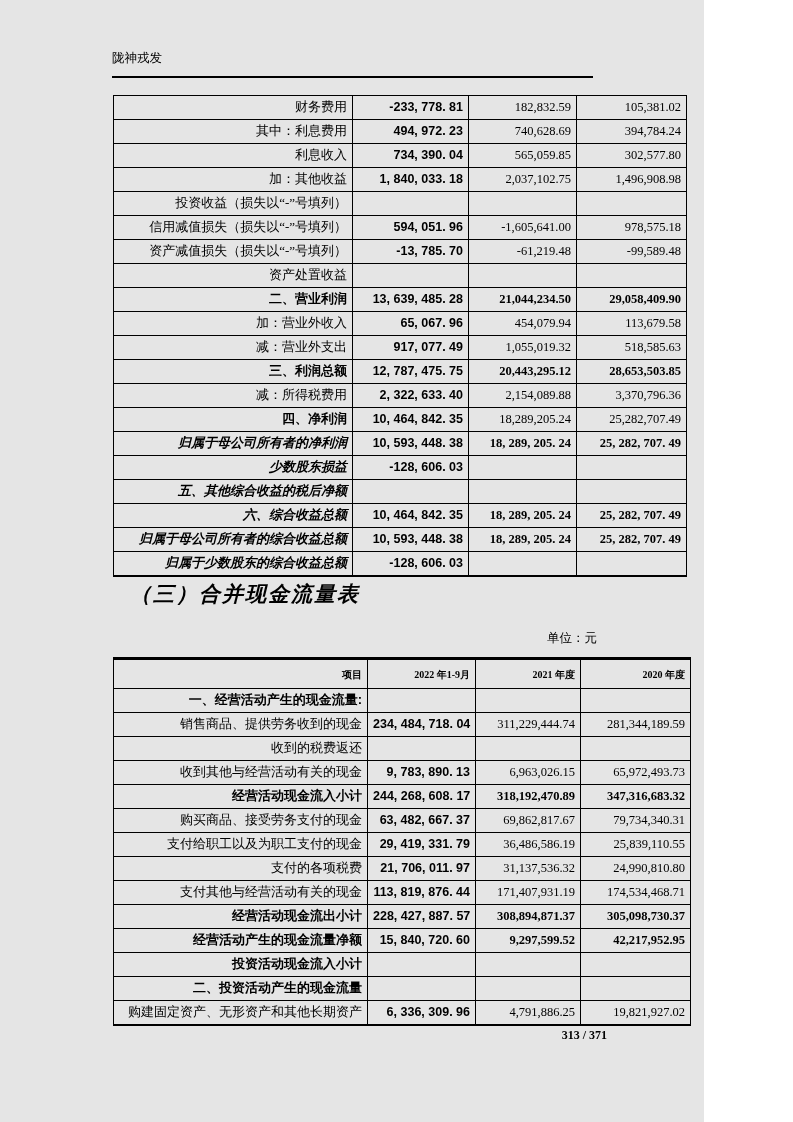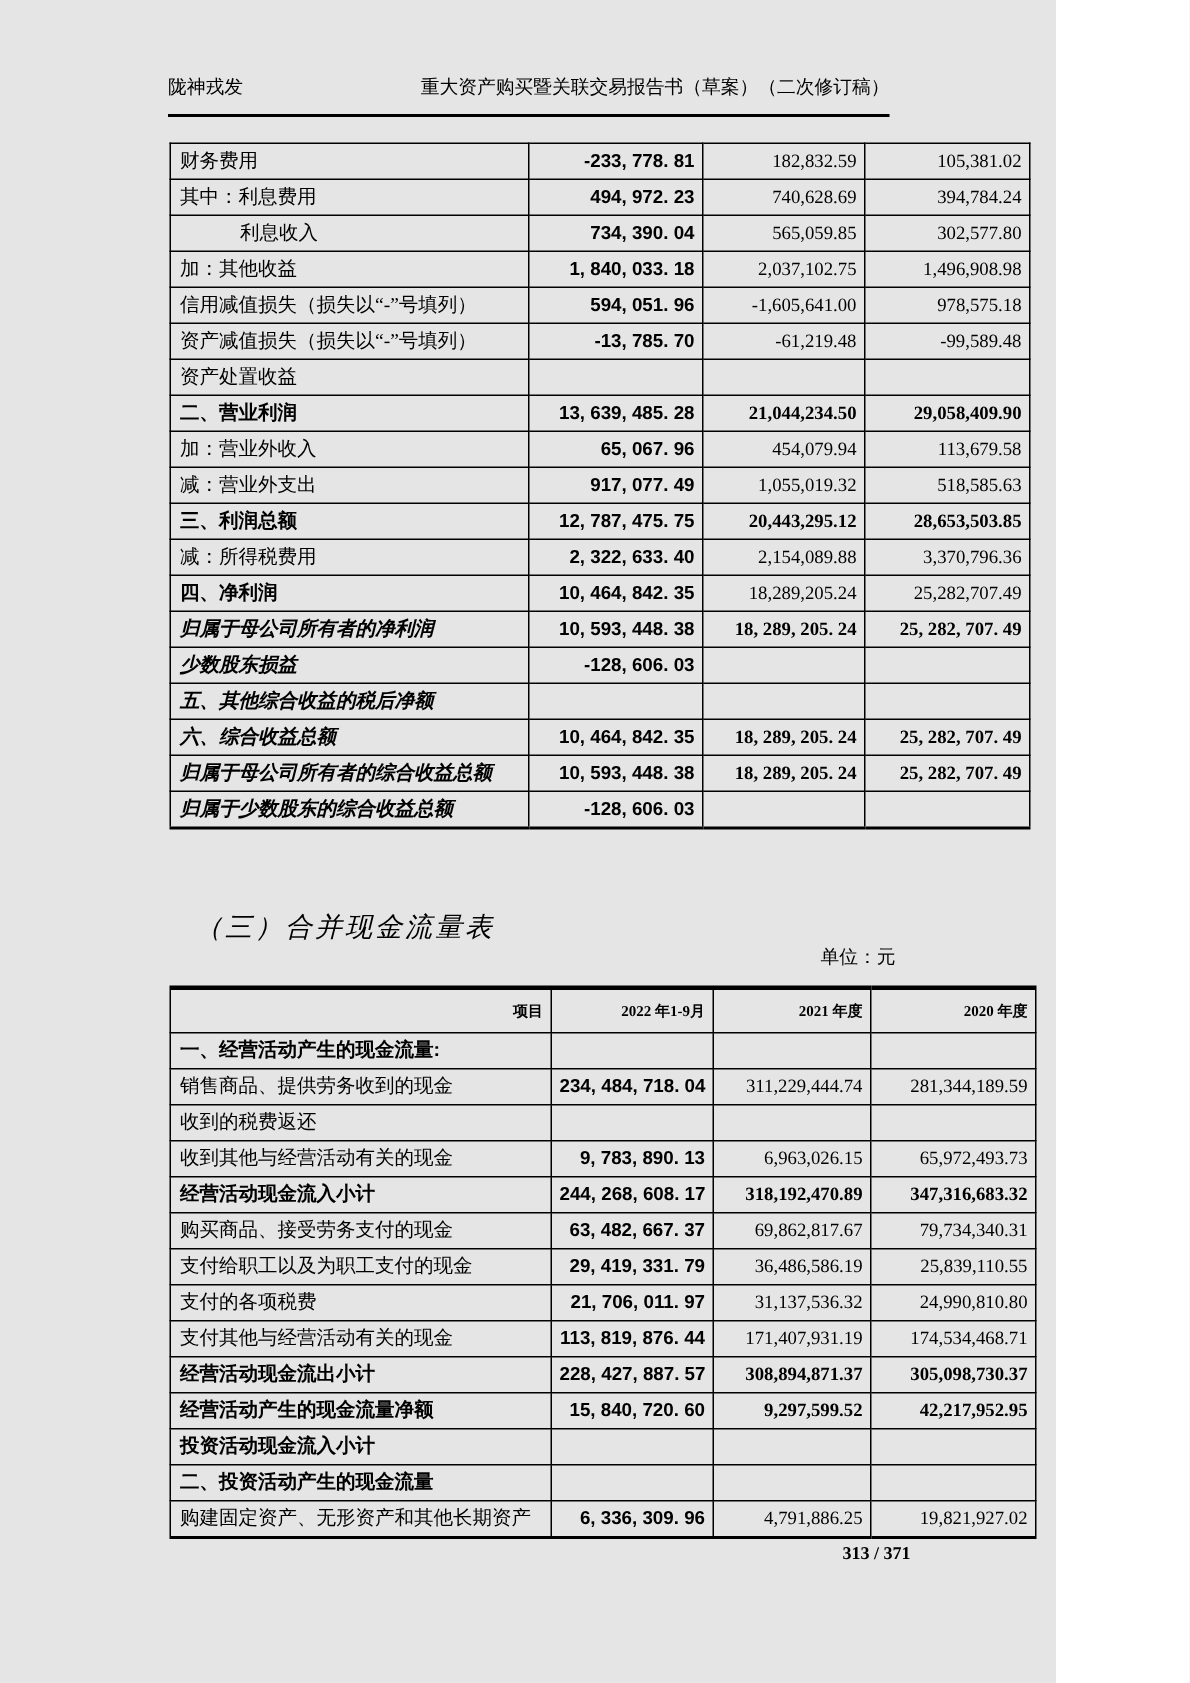--- a/index.html
+++ b/index.html
@@ -23,37 +23,37 @@
   
   table{border-collapse:collapse;table-layout:fixed;}
   td,th{
     border:1px solid #000;
     font-size:13px;
     padding:0 5px;
     height:23px;
     overflow:hidden;white-space:nowrap;
     line-height:1.1;
   }
-  .c-label{text-align:left;padding-left:6px;}
+  .c-label{text-align:right;padding-left:6px;}
   .c-label.ind{padding-left:46px;}
   .c-label.hei{font-family:"Liberation Sans","DejaVu Sans",sans-serif;font-weight:bold;}
   .c-label.kai{font-weight:bold;font-style:italic;}
   .c-v{text-align:right;padding-right:5px;font-size:12.5px;}
   .c-bold{
     font-family:"Liberation Sans","DejaVu Sans",sans-serif;
     font-weight:bold;font-size:12.5px;
   }
   .bv{font-weight:bold;}
   
   .tbl-income{position:absolute;top:95px;left:113px;width:573px;}
   .tbl-income tr:last-child td{border-bottom:2.5px solid #000;}
   
   .section-title{
-    position:absolute;top:606px;left:130px;
-    font-size:18px;font-weight:normal;font-style:italic;
+    position:absolute;top:580px;left:130px;
+    font-size:21px;font-weight:bold;font-style:italic;
     letter-spacing:2px;
   }
   .unit-line{
     position:absolute;top:630px;right:107px;
     font-size:12.5px;
   }
   
   .tbl-cash{position:absolute;top:657px;left:113px;width:577px;}
   .tbl-cash thead th{
     border-top:3px solid #000;
@@ -67,21 +67,20 @@
     font-size:12px;font-weight:bold;
   }
 </style>
 </head>
 <body>
 
 <div class="page">
 
   <div class="doc-header">
     <span>陇神戎发</span>
-    <span>重大资产购买暨关联交易报告书（草案）（二次修订稿）</span>
   </div>
 
   <table class="tbl-income">
     <colgroup>
       <col style="width:239px">
         <col style="width:116px">
         <col style="width:108px">
         <col style="width:110px">
     </colgroup>
     <tbody>
@@ -101,20 +100,26 @@
           <td class="c-label ind">利息收入</td>
           <td class="c-v c-bold">734, 390. 04</td>
           <td class="c-v">565,059.85</td>
           <td class="c-v">302,577.80</td>
         </tr>
         <tr>
           <td class="c-label">加：其他收益</td>
           <td class="c-v c-bold">1, 840, 033. 18</td>
           <td class="c-v">2,037,102.75</td>
           <td class="c-v">1,496,908.98</td>
+        </tr>
+        <tr>
+          <td class="c-label">投资收益（损失以“-”号填列）</td>
+          <td class="c-v c-bold"></td>
+          <td class="c-v"></td>
+          <td class="c-v"></td>
         </tr>
         <tr>
           <td class="c-label">信用减值损失（损失以“-”号填列）</td>
           <td class="c-v c-bold">594, 051. 96</td>
           <td class="c-v">-1,605,641.00</td>
           <td class="c-v">978,575.18</td>
         </tr>
         <tr>
           <td class="c-label">资产减值损失（损失以“-”号填列）</td>
           <td class="c-v c-bold">-13, 785. 70</td>

